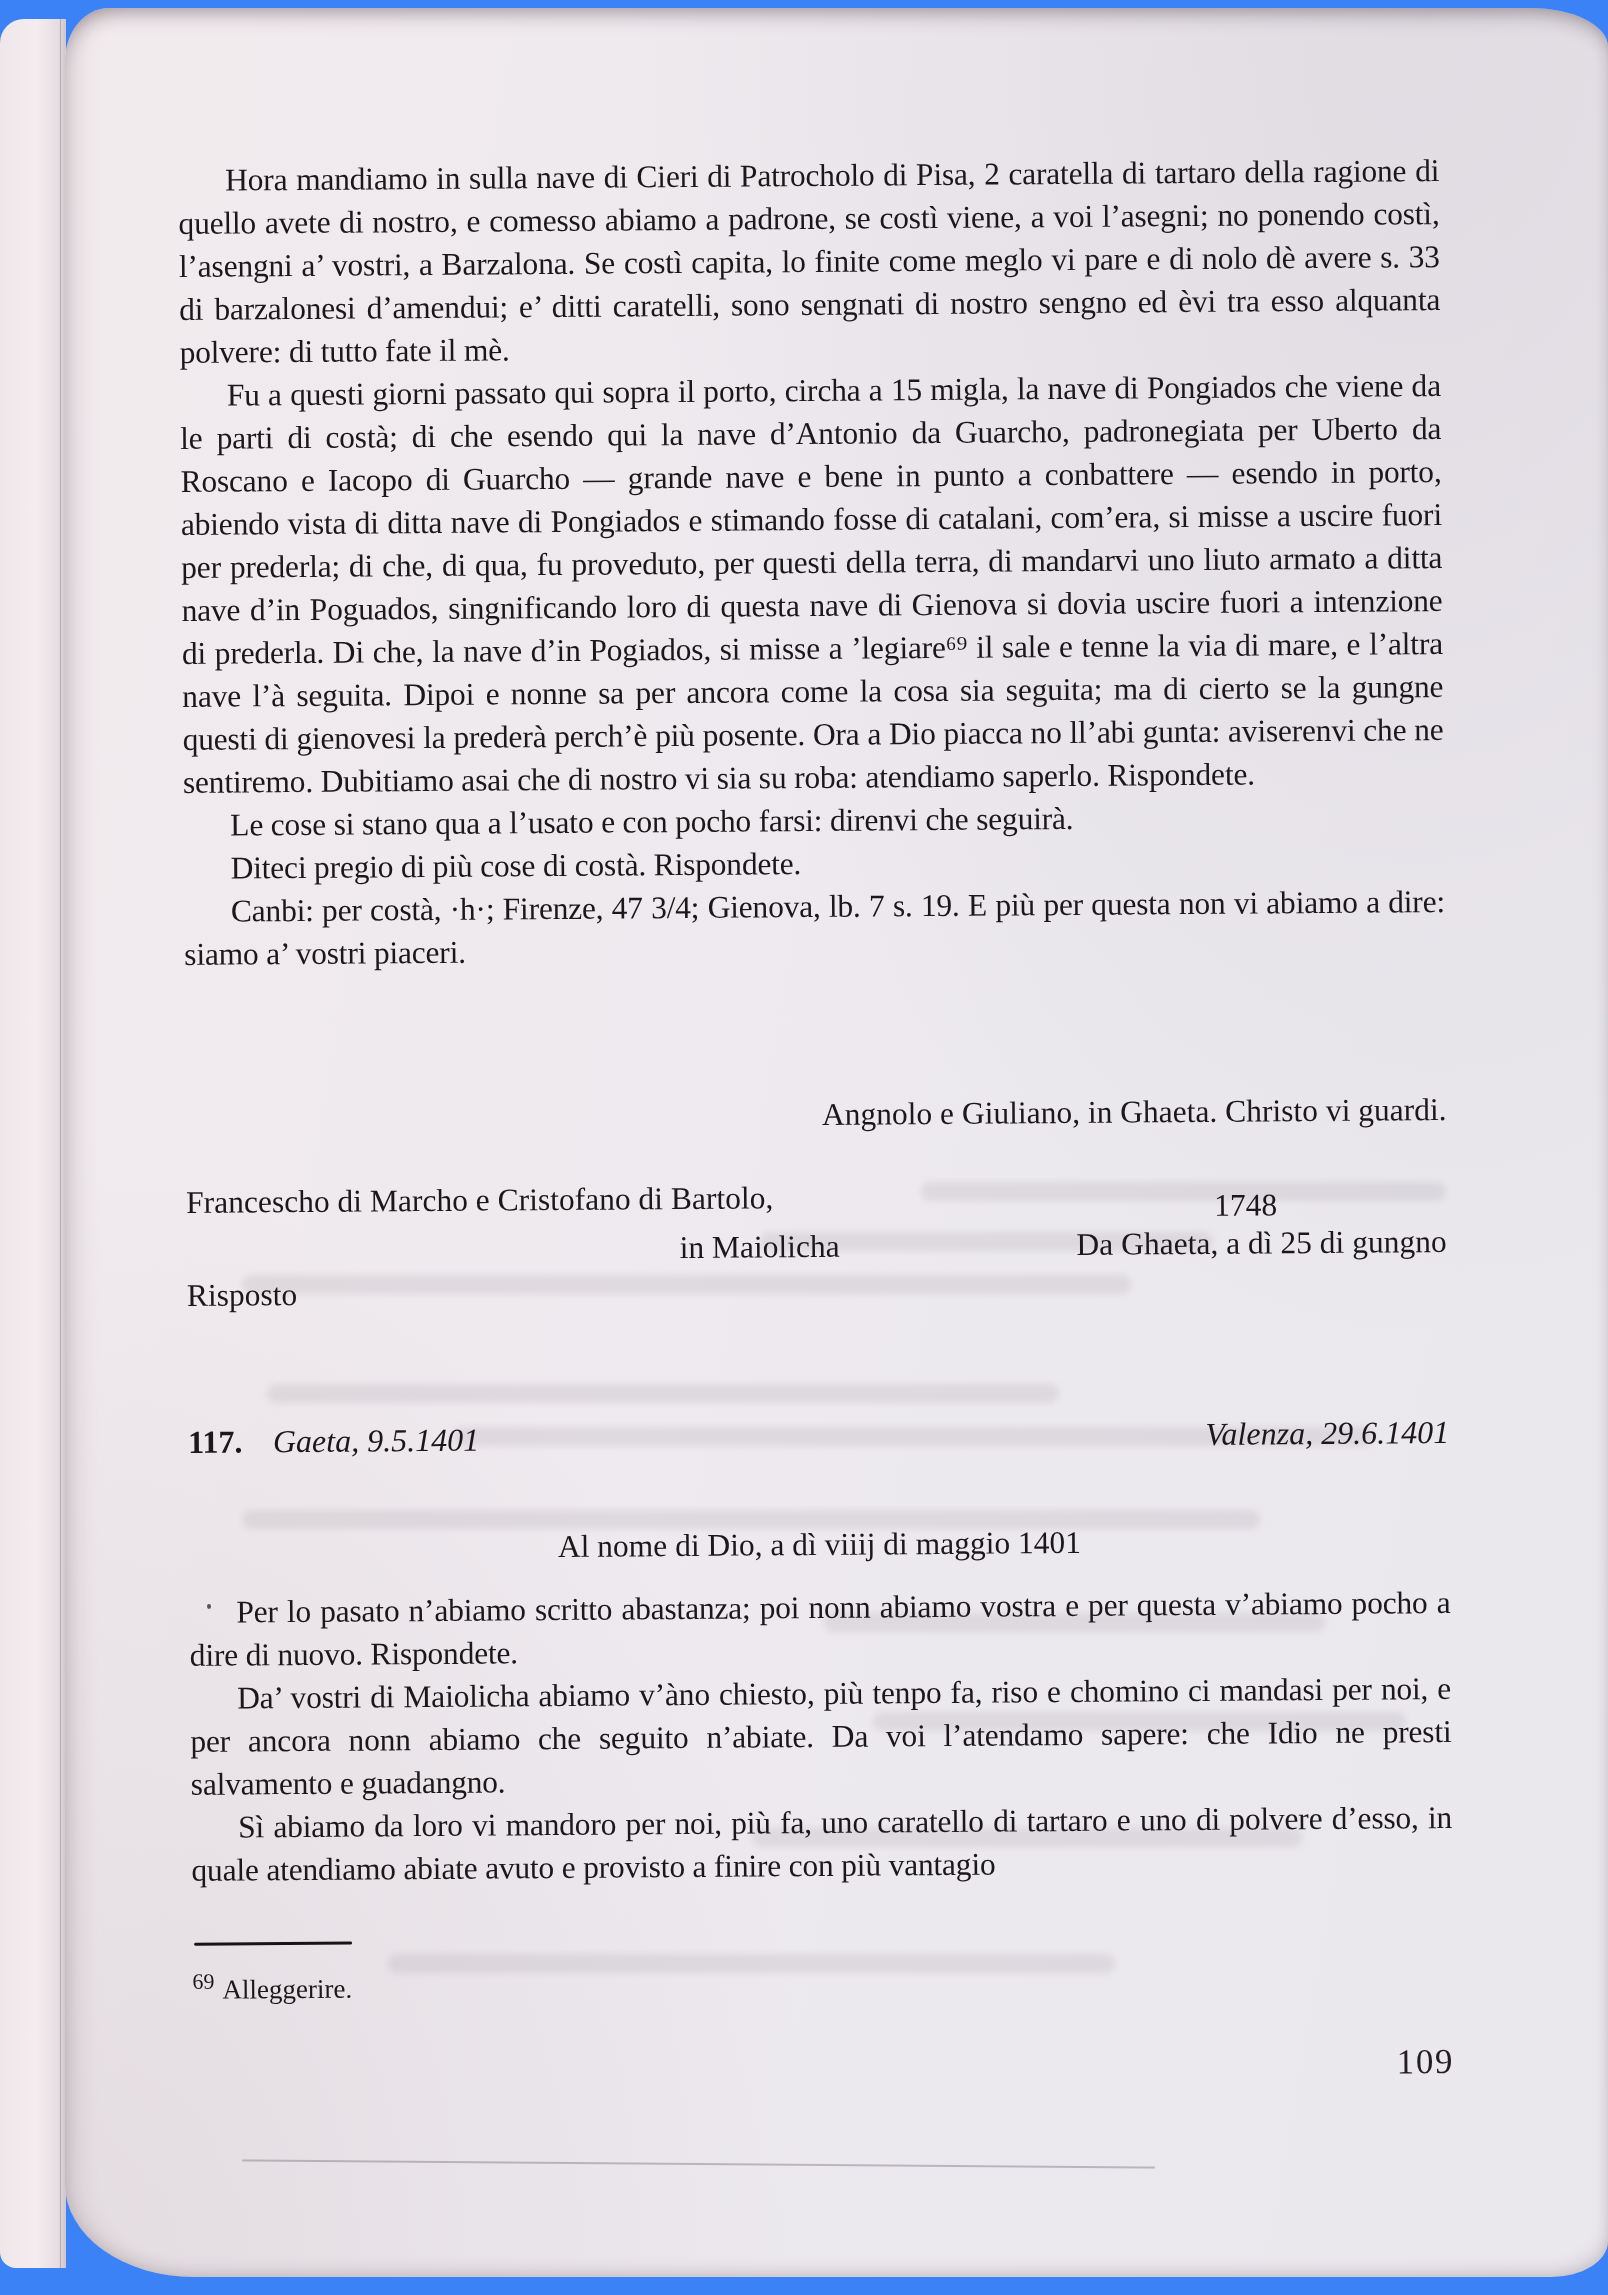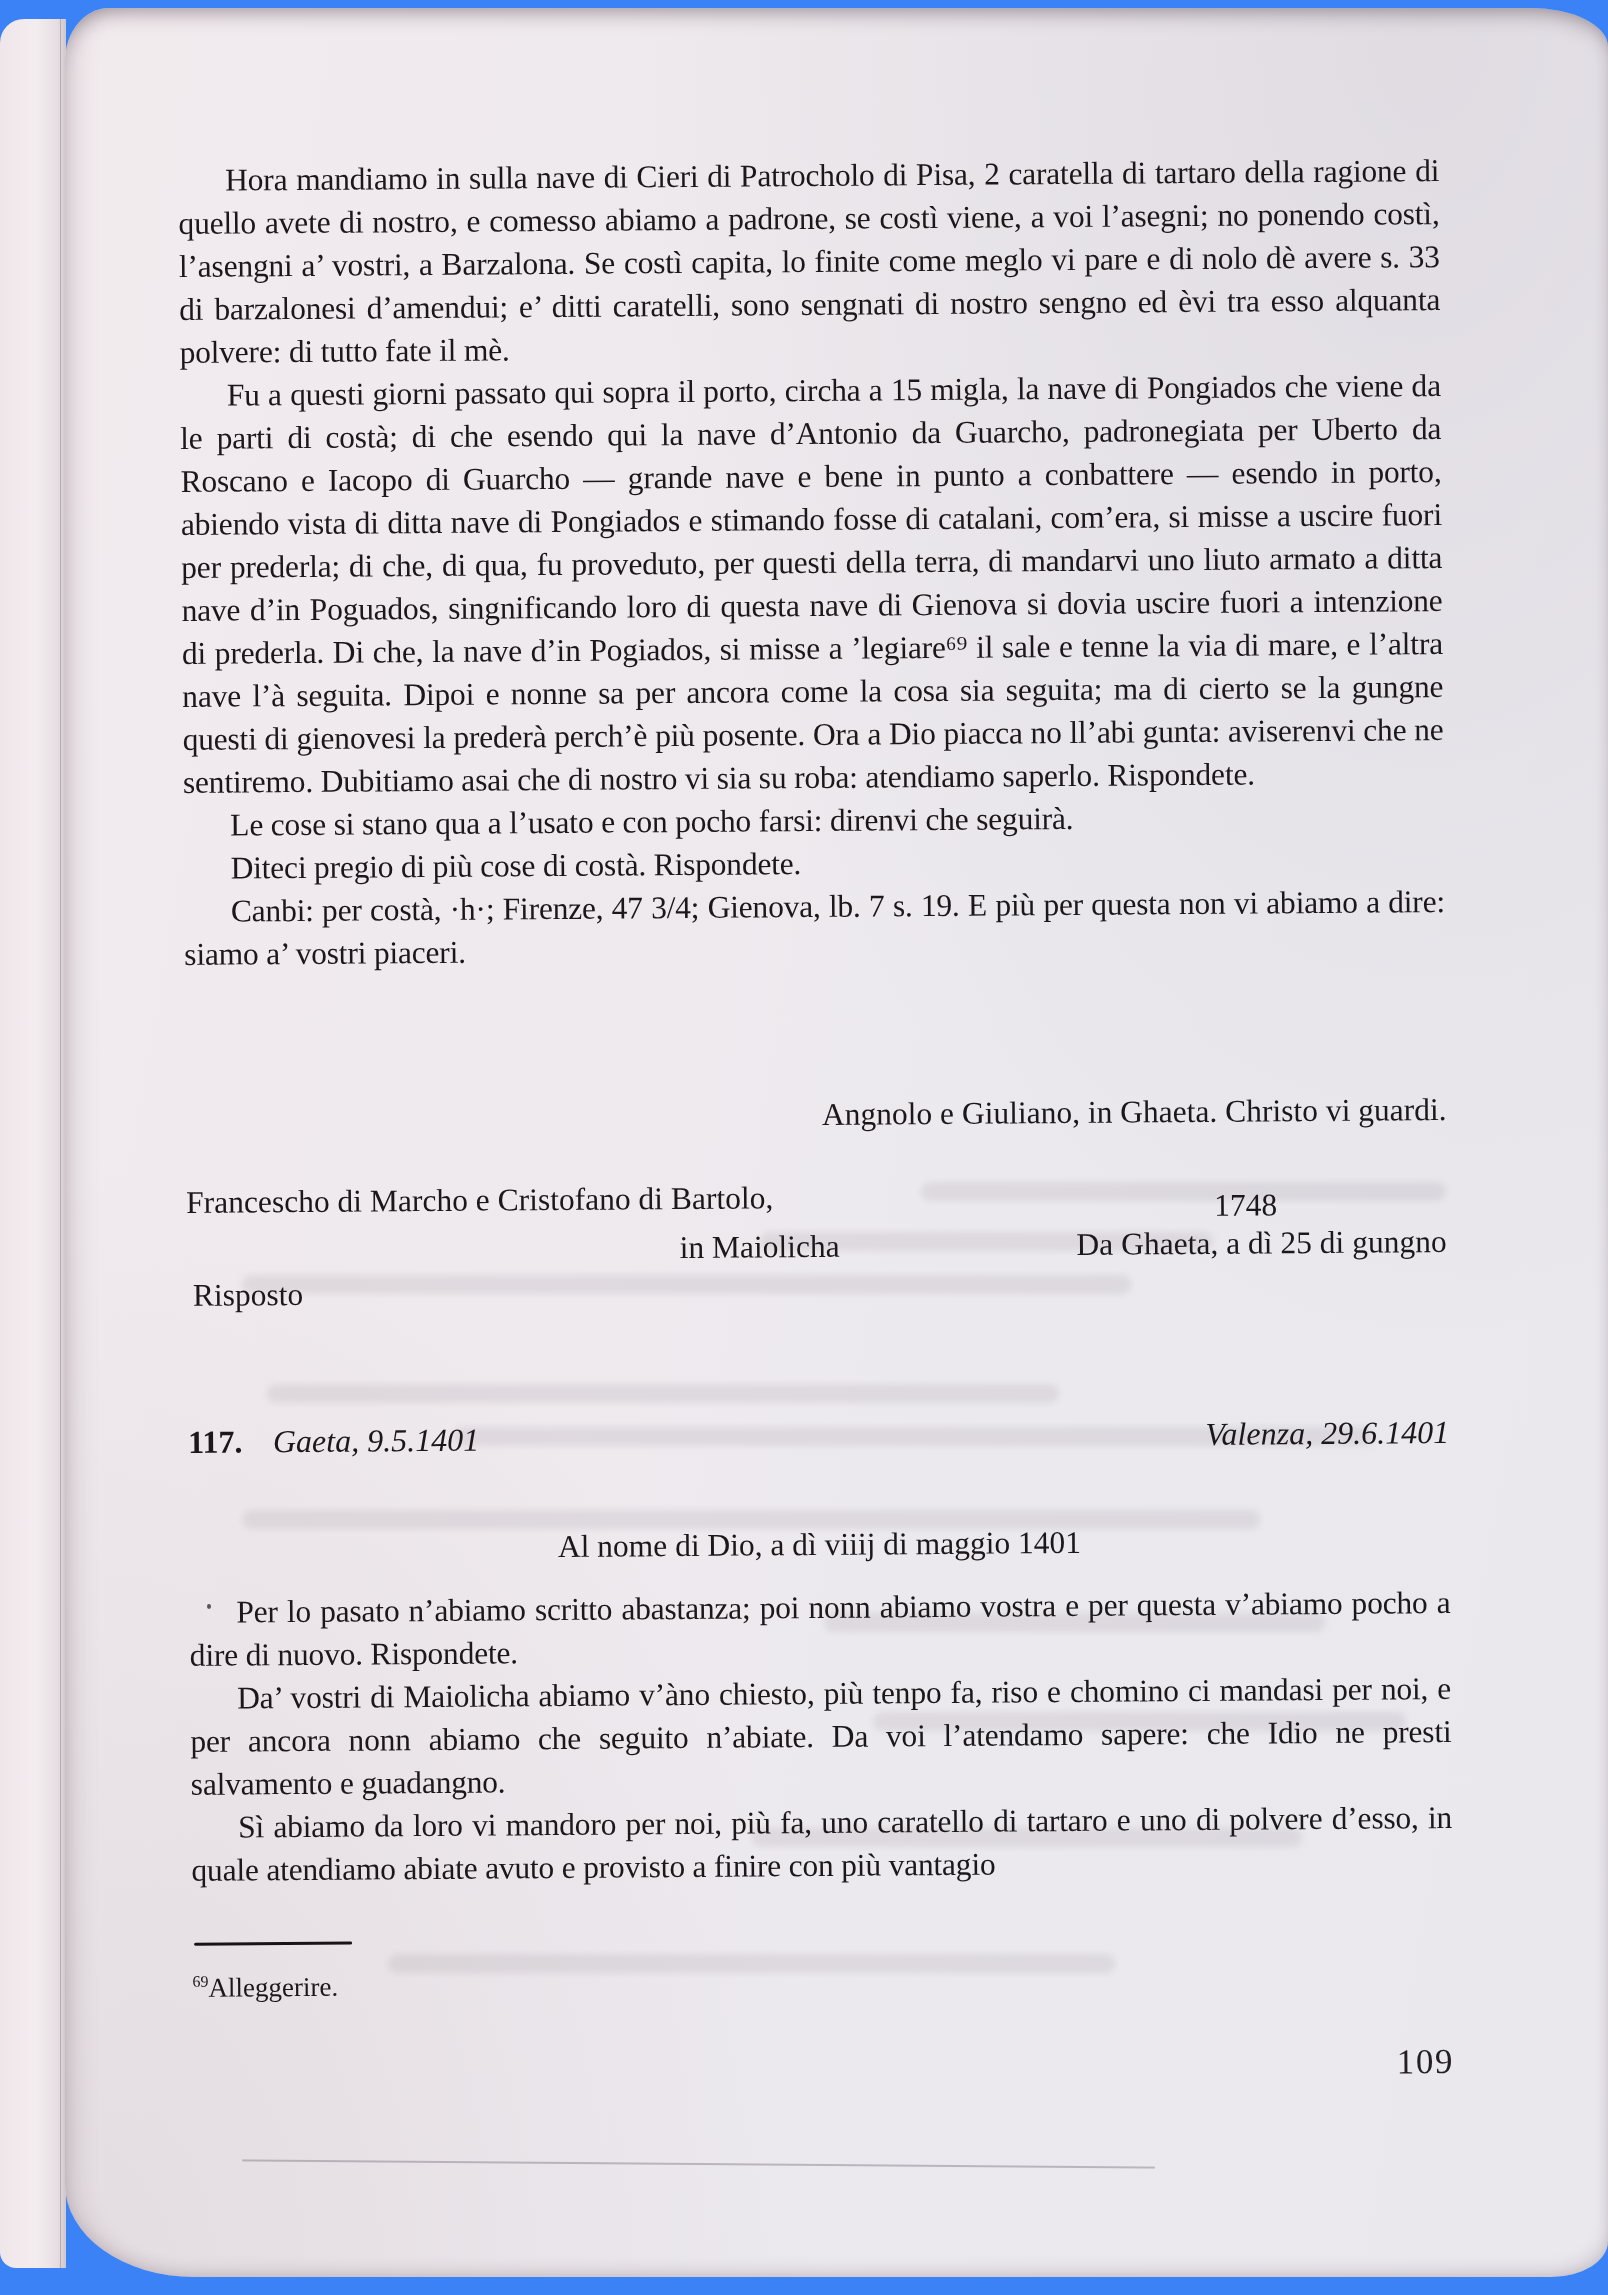--- a/index.html
+++ b/index.html
@@ -43,21 +43,21 @@
   .addr{position:absolute;font-size:31.5px;line-height:43px;white-space:nowrap;}
   .heading{position:absolute;left:186px;width:1261px;font-size:32px;line-height:43px;}
   .heading .num{font-weight:bold;}
   .heading .pl{font-style:italic;margin-left:22.6px;}
   .heading .pr{float:right;font-style:italic;}
   .dateline{position:absolute;left:186px;width:1261px;text-align:center;
     font-size:31.5px;line-height:43px;}
   .fn-rule{position:absolute;left:188px;top:1938px;width:158px;height:3.2px;background:#181316;
     border-radius:1.6px;}
   .footnote{position:absolute;left:186px;top:1959px;font-size:27px;line-height:36px;}
-  .footnote sup{font-size:16px;vertical-align:super;}
+  .footnote sup{font-size:22px;vertical-align:super;margin-right:8px;}
   .pagenum{position:absolute;left:186px;top:2047px;width:1261px;text-align:right;
     font-size:35px;letter-spacing:1.6px;color:#241e22;}
   .b116{top:154px;}
   .b117{top:1586px;}
 </style>
 </head>
 <body>
 
 <div class="scene">
 
@@ -87,21 +87,21 @@
       <p>Diteci pregio di più cose di costà. Rispondete.</p>
       <p>Canbi: per costà, ·h·; Firenze, 47 3/4; Gienova, lb. 7 s. 19. E più per questa non vi abiamo a dire: siamo a’ vostri piaceri.</p>
     </div>
 
     <div class="sig-line" style="top:1093px;">Angnolo e Giuliano, in Ghaeta. Christo vi guardi.</div>
 
     <div class="addr" style="left:186px;top:1176px;">Francescho di Marcho e Cristofano di Bartolo,</div>
     <div class="addr" style="left:1214px;top:1187px;">1748</div>
     <div class="addr" style="left:679px;top:1225px;">in Maiolicha</div>
     <div class="addr" style="right:162px;top:1225px;">Da Ghaeta, a dì 25 di gungno</div>
-    <div class="addr" style="left:192px;top:1269px;">Risposto</div>
+    <div class="addr" style="left:186px;top:1269px;">Risposto</div>
 
     <div class="heading" style="top:1416px;">
       <span class="pr">Valenza, 29.6.1401</span>
       <span class="num">117.</span>
       <span class="pl">Gaeta, 9.5.1401</span>
     </div>
 
     <div class="dateline" style="top:1523px;">Al nome di Dio, a dì viiij di maggio 1401</div>
 
     <div class="body-block b117">

